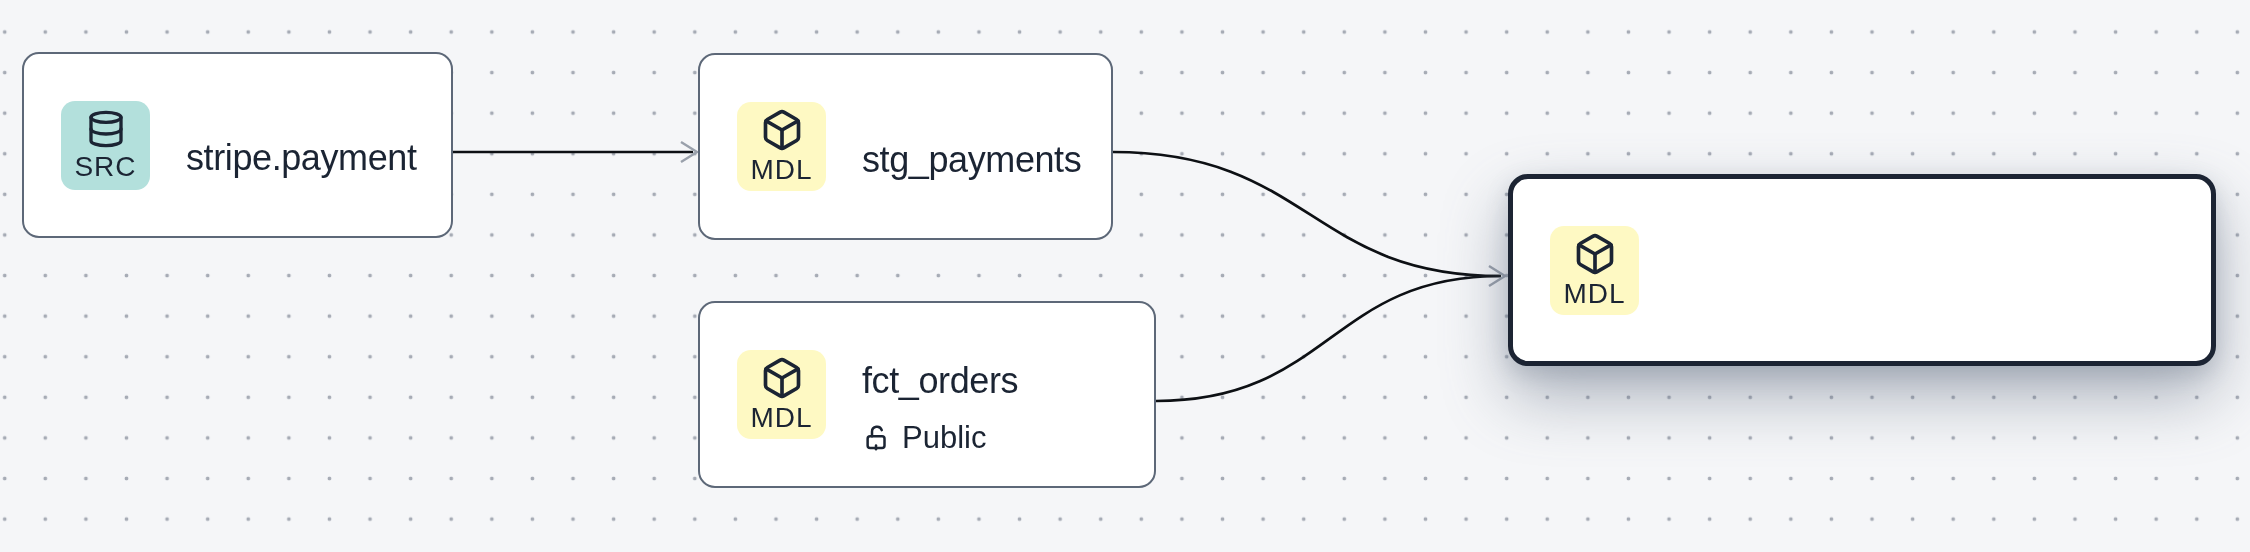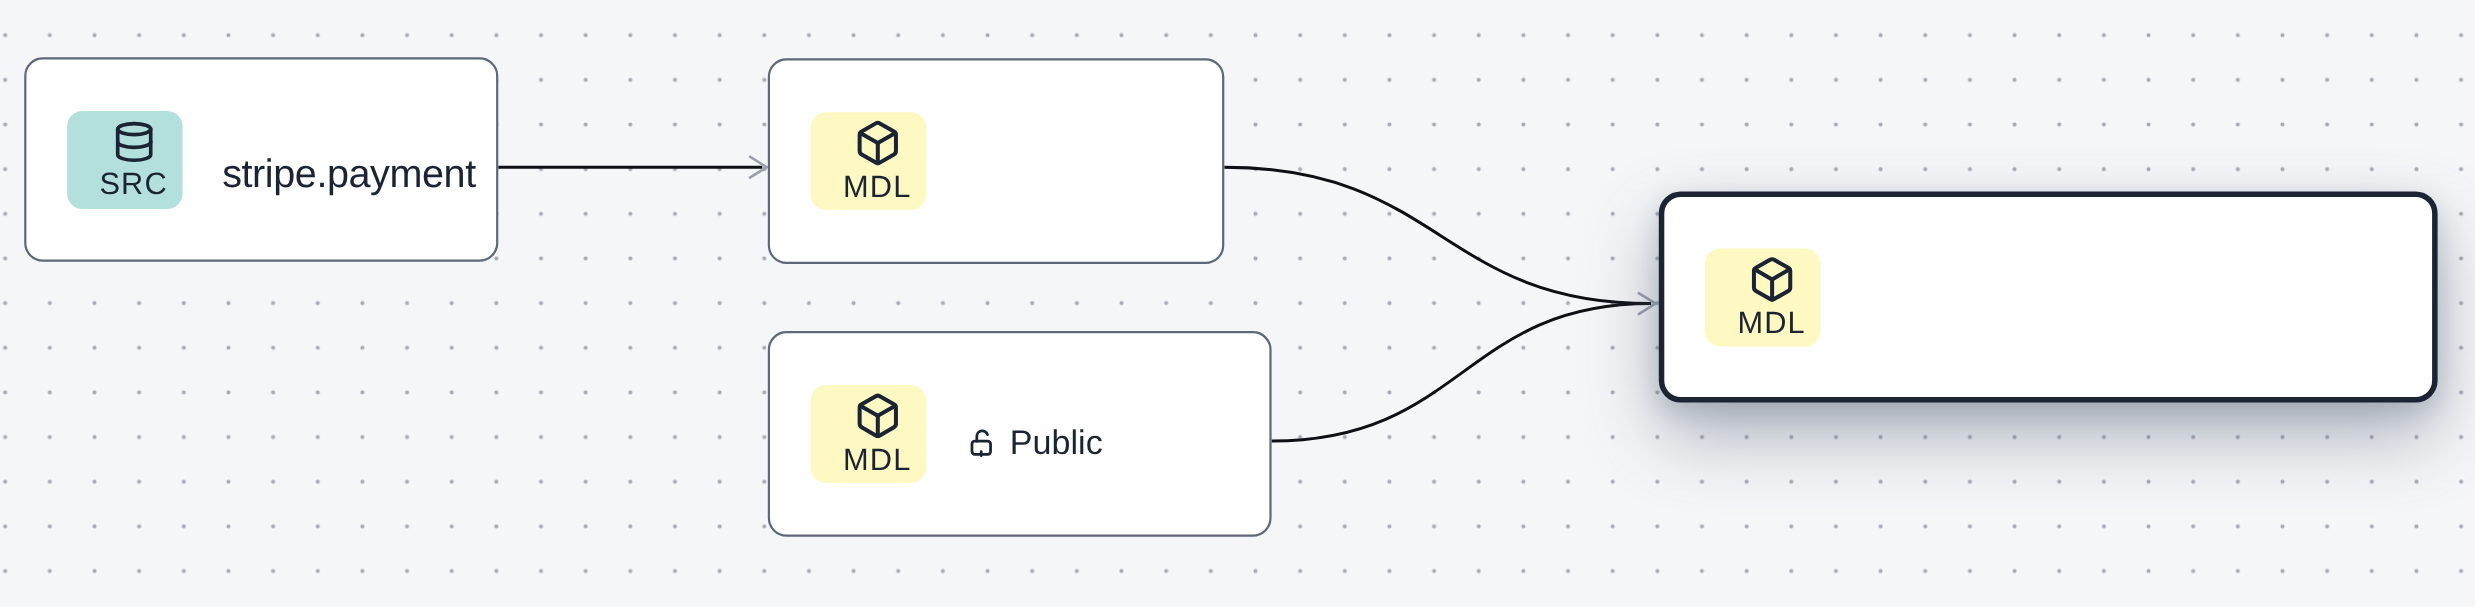--- a/index.html
+++ b/index.html
@@ -37,21 +37,20 @@
   .n1{left:22px;top:52px;width:431px;height:186px;}
   .n2{left:698px;top:53px;width:415px;height:187px;}
   .n3{left:698px;top:301px;width:458px;height:187px;}
   .n4{left:1508px;top:174px;width:708px;height:192px;}
 
   .badge{
     width:89px;height:89px;flex:0 0 89px;
     border-radius:14px;
     display:flex;flex-direction:column;align-items:center;justify-content:center;
     gap:3px;
-    padding-left:16px;
   }
   .badge.src{background:#b3e0dc;}
   .badge.mdl{background:#fef9c3;}
   .badge .blabel{
     font-size:28px;line-height:30px;font-weight:500;letter-spacing:1px;
     color:#1b2433;
   }
   .badge svg{display:block;stroke:#1b2433;}
 
   .ntext{display:flex;flex-direction:column;justify-content:center;}
@@ -100,32 +99,36 @@
 
   <div class="node n2">
     <div class="badge mdl">
       <svg width="44" height="44" viewBox="0 0 24 24" fill="none" stroke-width="2" stroke-linecap="round" stroke-linejoin="round">
         <path d="M21 8a2 2 0 0 0-1-1.73l-7-4a2 2 0 0 0-2 0l-7 4A2 2 0 0 0 3 8v8a2 2 0 0 0 1 1.73l7 4a2 2 0 0 0 2 0l7-4A2 2 0 0 0 21 16Z"></path>
         <path d="m3.3 7 8.7 5 8.7-5"></path>
         <path d="M12 22V12"></path>
       </svg>
       <span class="blabel">MDL</span>
     </div>
+    <div class="ntext">
+      <span class="title">stg_payments</span>
+    </div>
   </div>
 
   <div class="node n3">
     <div class="badge mdl">
       <svg width="44" height="44" viewBox="0 0 24 24" fill="none" stroke-width="2" stroke-linecap="round" stroke-linejoin="round">
         <path d="M21 8a2 2 0 0 0-1-1.73l-7-4a2 2 0 0 0-2 0l-7 4A2 2 0 0 0 3 8v8a2 2 0 0 0 1 1.73l7 4a2 2 0 0 0 2 0l7-4A2 2 0 0 0 21 16Z"></path>
         <path d="m3.3 7 8.7 5 8.7-5"></path>
         <path d="M12 22V12"></path>
       </svg>
       <span class="blabel">MDL</span>
     </div>
     <div class="ntext">
+      <span class="title">fct_orders</span>
       <span class="access">
         <svg width="30" height="30" viewBox="0 0 24 24" fill="none" stroke-width="2" stroke-linecap="round" stroke-linejoin="round">
           <rect x="4.5" y="10.5" width="13.5" height="9.5" rx="2"></rect>
           <path d="M8 10.5V7a4 4 0 0 1 7.8-1.3"></path>
           <path d="M11.2 21v-3"></path>
         </svg>
         <span>Public</span>
       </span>
     </div>
   </div>

